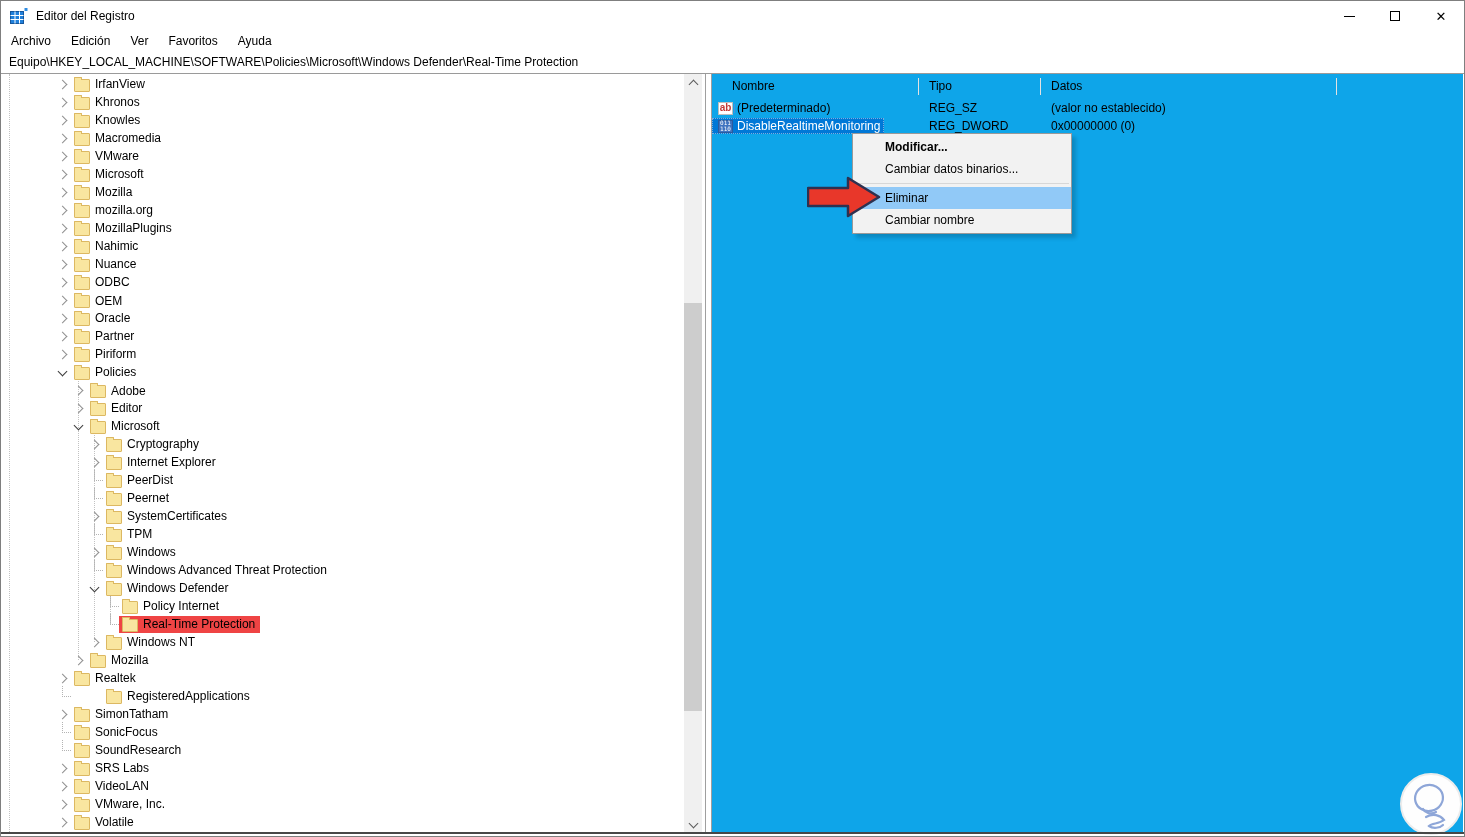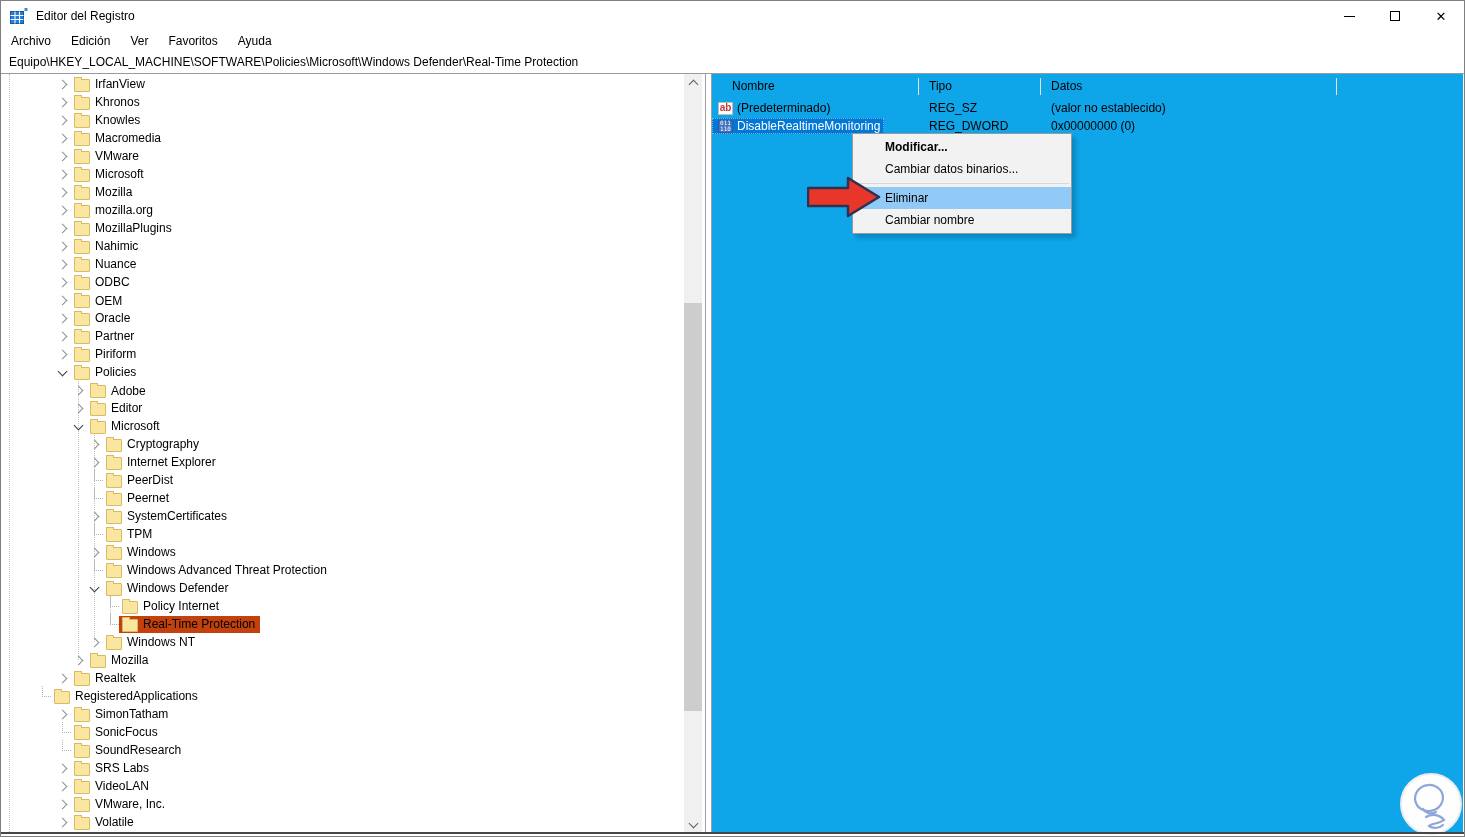--- a/index.html
+++ b/index.html
@@ -27,21 +27,21 @@
   .tree-panel{position:absolute;left:0;top:73px;width:683px;height:759px;background:#fff;overflow:hidden;}
   .tree-rows{position:absolute;left:0;top:1px;right:0;}
   .tree-row{position:relative;height:18px;display:flex;align-items:center;white-space:nowrap;}
   .expander{position:relative;width:16px;height:18px;flex:none;}
   .chev{position:absolute;left:4px;top:6px;width:6px;height:6px;
     border-right:1.5px solid #8f8f8f;border-bottom:1.5px solid #8f8f8f;transform:rotate(-45deg);}
   .chev.down{border-color:#3c3c3c;transform:rotate(45deg);top:5px;left:4px;}
   .stub{position:absolute;left:7px;top:-1px;width:8px;height:10px;
     border-left:1px dotted #b3b3b3;border-bottom:1px dotted #b3b3b3;}
   .row-content{display:inline-flex;align-items:center;padding:1px 3px 1px 2px;}
-  .row-content.selected{background:#c2410c;justify-content:flex-end;}
+  .row-content.selected{background:#ef4444;justify-content:flex-end;}
   .folder{position:relative;width:14px;height:11px;margin:2px 3px 0 1px;background:#f9e6a0;
     border:1px solid #dcb862;border-radius:1px;flex:none;}
   .folder:before{content:"";position:absolute;left:-1px;top:-3px;width:6px;height:2px;
     background:#f9e6a0;border:1px solid #dcb862;border-bottom:none;border-radius:1px 1px 0 0;}
   .tree-label{padding:0 2px;}
   .tree-guide{position:absolute;width:0;border-left:1px dotted #c2c2c2;}
   
   .tree-scrollbar{position:absolute;left:683px;top:73px;width:18px;height:759px;background:#f0f0f0;}
   .scroll-btn{position:absolute;left:0;width:18px;height:17px;}
   .scroll-btn .chev{left:6px;}
@@ -461,21 +461,21 @@
   <div class="tree-row" style="padding-left: 54px;">
     <span class="expander">
             <div class="chev"></div>
           </span>
     <span class="row-content">
       <span class="folder"></span>
       <span class="tree-label">Realtek</span>
     </span>
   </div>
 
-  <div class="tree-row" style="padding-left: 34px;">
+  <div class="tree-row" style="padding-left: 54px; gap: 32px;">
     <span class="expander">
             <div class="stub"></div>
           </span>
     <span class="row-content">
       <span class="folder"></span>
       <span class="tree-label">RegisteredApplications</span>
     </span>
   </div>
 
   <div class="tree-row" style="padding-left: 54px;">

